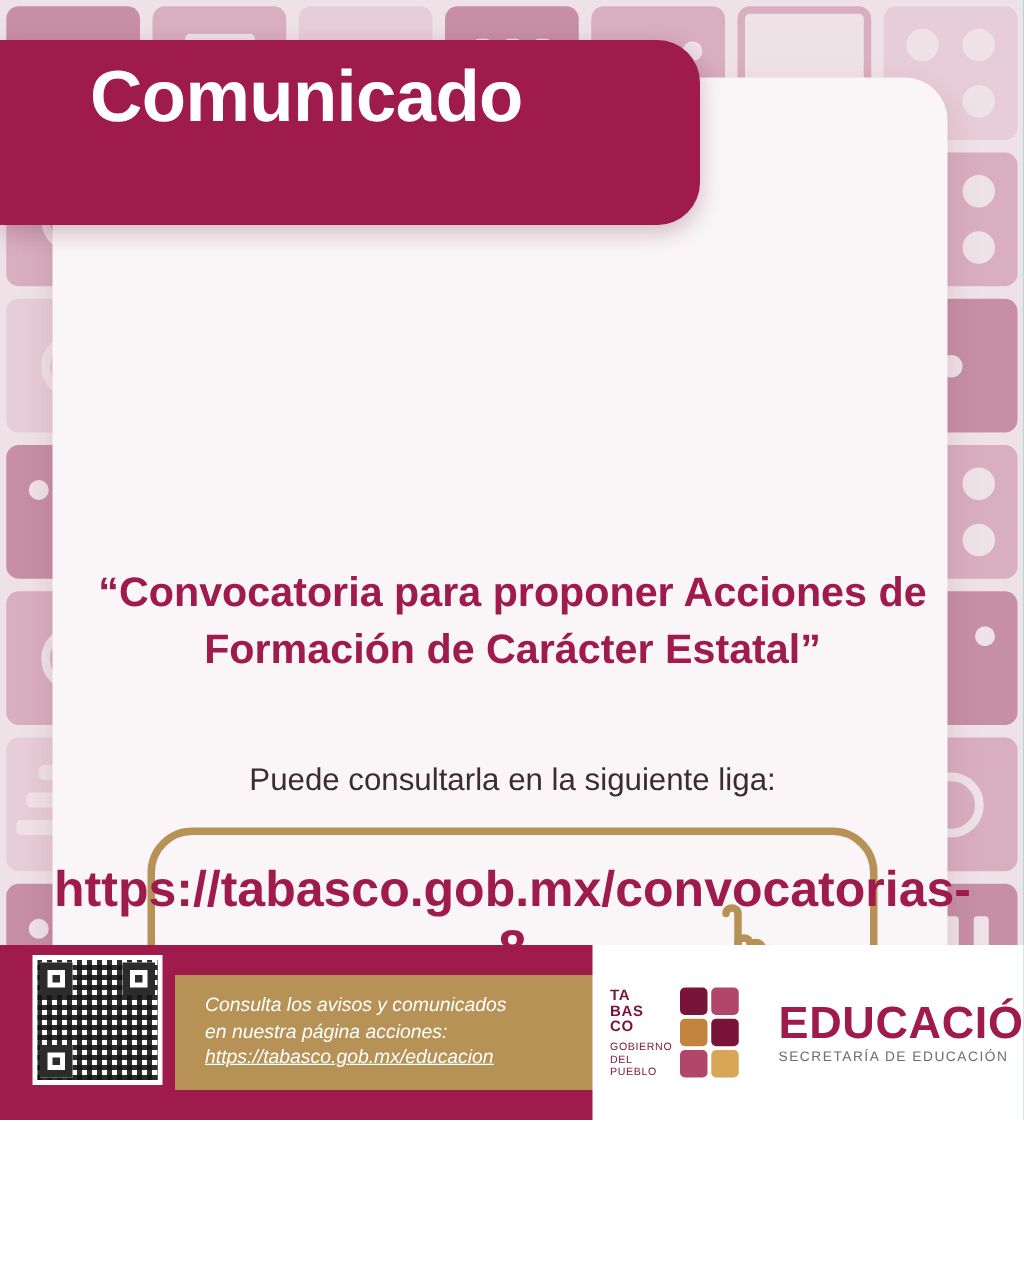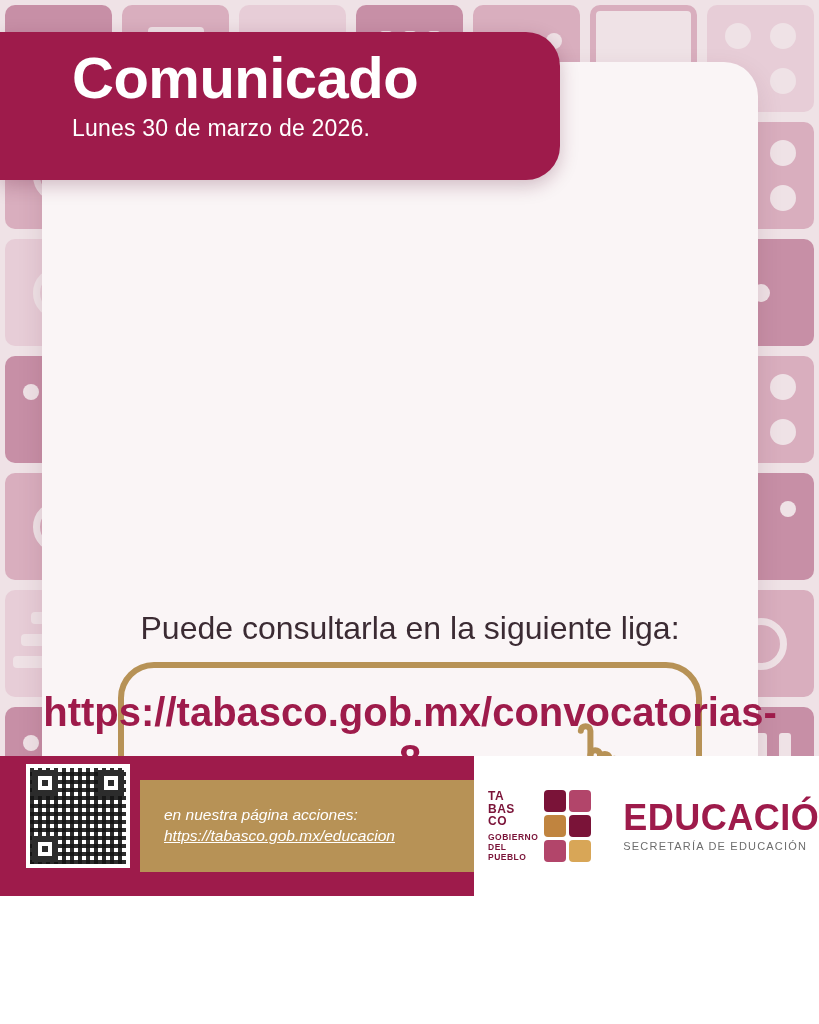--- a/index.html
+++ b/index.html
@@ -135,21 +135,21 @@
     line-height: 1.35;
   }
 
   .lead-in {
     position: absolute;
     left: 72px;
     top: 610px;
     width: 676px;
     text-align: center;
     color: #3b2b33;
-    font-size: 32px;
+    font-size: 25px;
   }
 
   
   .link-box {
     position: absolute;
     left: 118px;
     top: 662px;
     width: 584px;
     height: 148px;
     border: 6px solid #b79256;
@@ -263,21 +263,21 @@
   .tabasco-word {
     color: #7a1338;
     font-size: 12px;
     font-weight: bold;
     line-height: 1.04;
     letter-spacing: 0.5px;
   }
   .tabasco-tag {
     color: #7a1338;
     font-size: 8.5px;
-    font-weight: bold;
+    font-weight: normal;
     letter-spacing: 0.5px;
     margin-top: 4px;
   }
   .tabasco-glyphs {
     display: grid;
     grid-template-columns: 22px 22px;
     grid-template-rows: 22px 22px 22px;
     gap: 3px;
   }
   .tg { border-radius: 4px; }
@@ -461,24 +461,24 @@
           <span class="g-step g-s3"></span>
         </div>
 
     </div>
   </div>
 
   <div class="card"></div>
 
   <div class="ribbon">
     <div class="ribbon-title">Comunicado</div>
-    <div class="ribbon-date">Lunes 30 de marzo de 2026.</div>
   </div>
 
 
+  <div class="headline">“Convocatoria para proponer Acciones de Formación de Carácter Estatal”</div>
 
   <div class="lead-in">Puede consultarla en la siguiente liga:</div>
 
   <div class="link-box">
     <div class="link-text">https://tabasco.gob.mx/convocatorias-8</div>
     <svg class="hand-icon" viewBox="0 0 100 100">
       <g fill="none" stroke="#b79256" stroke-width="5" stroke-linecap="round" stroke-linejoin="round">
         <path d="M34 14 C34 9 42 9 42 14 L42 48"></path>
         <path d="M42 34 C42 29 50 29 50 34 L50 50"></path>
         <path d="M50 37 C50 32 58 32 58 37 L58 52"></path>
@@ -499,20 +499,21 @@
         <span class="qr-eye qr-e2">
             <i></i>
           </span>
         <span class="qr-eye qr-e3">
             <i></i>
           </span>
       </div>
     </div>
 
     <div class="footer-bar">
+      <div>Consulta los avisos y comunicados</div>
       <div>en nuestra página acciones:</div>
       <div class="link">https://tabasco.gob.mx/educacion</div>
     </div>
 
     <div class="footer-right">
       <div class="tabasco-logo">
         <div>
           <div class="tabasco-word">TA</div>
           <div class="tabasco-word">BAS</div>
           <div class="tabasco-word">CO</div>

